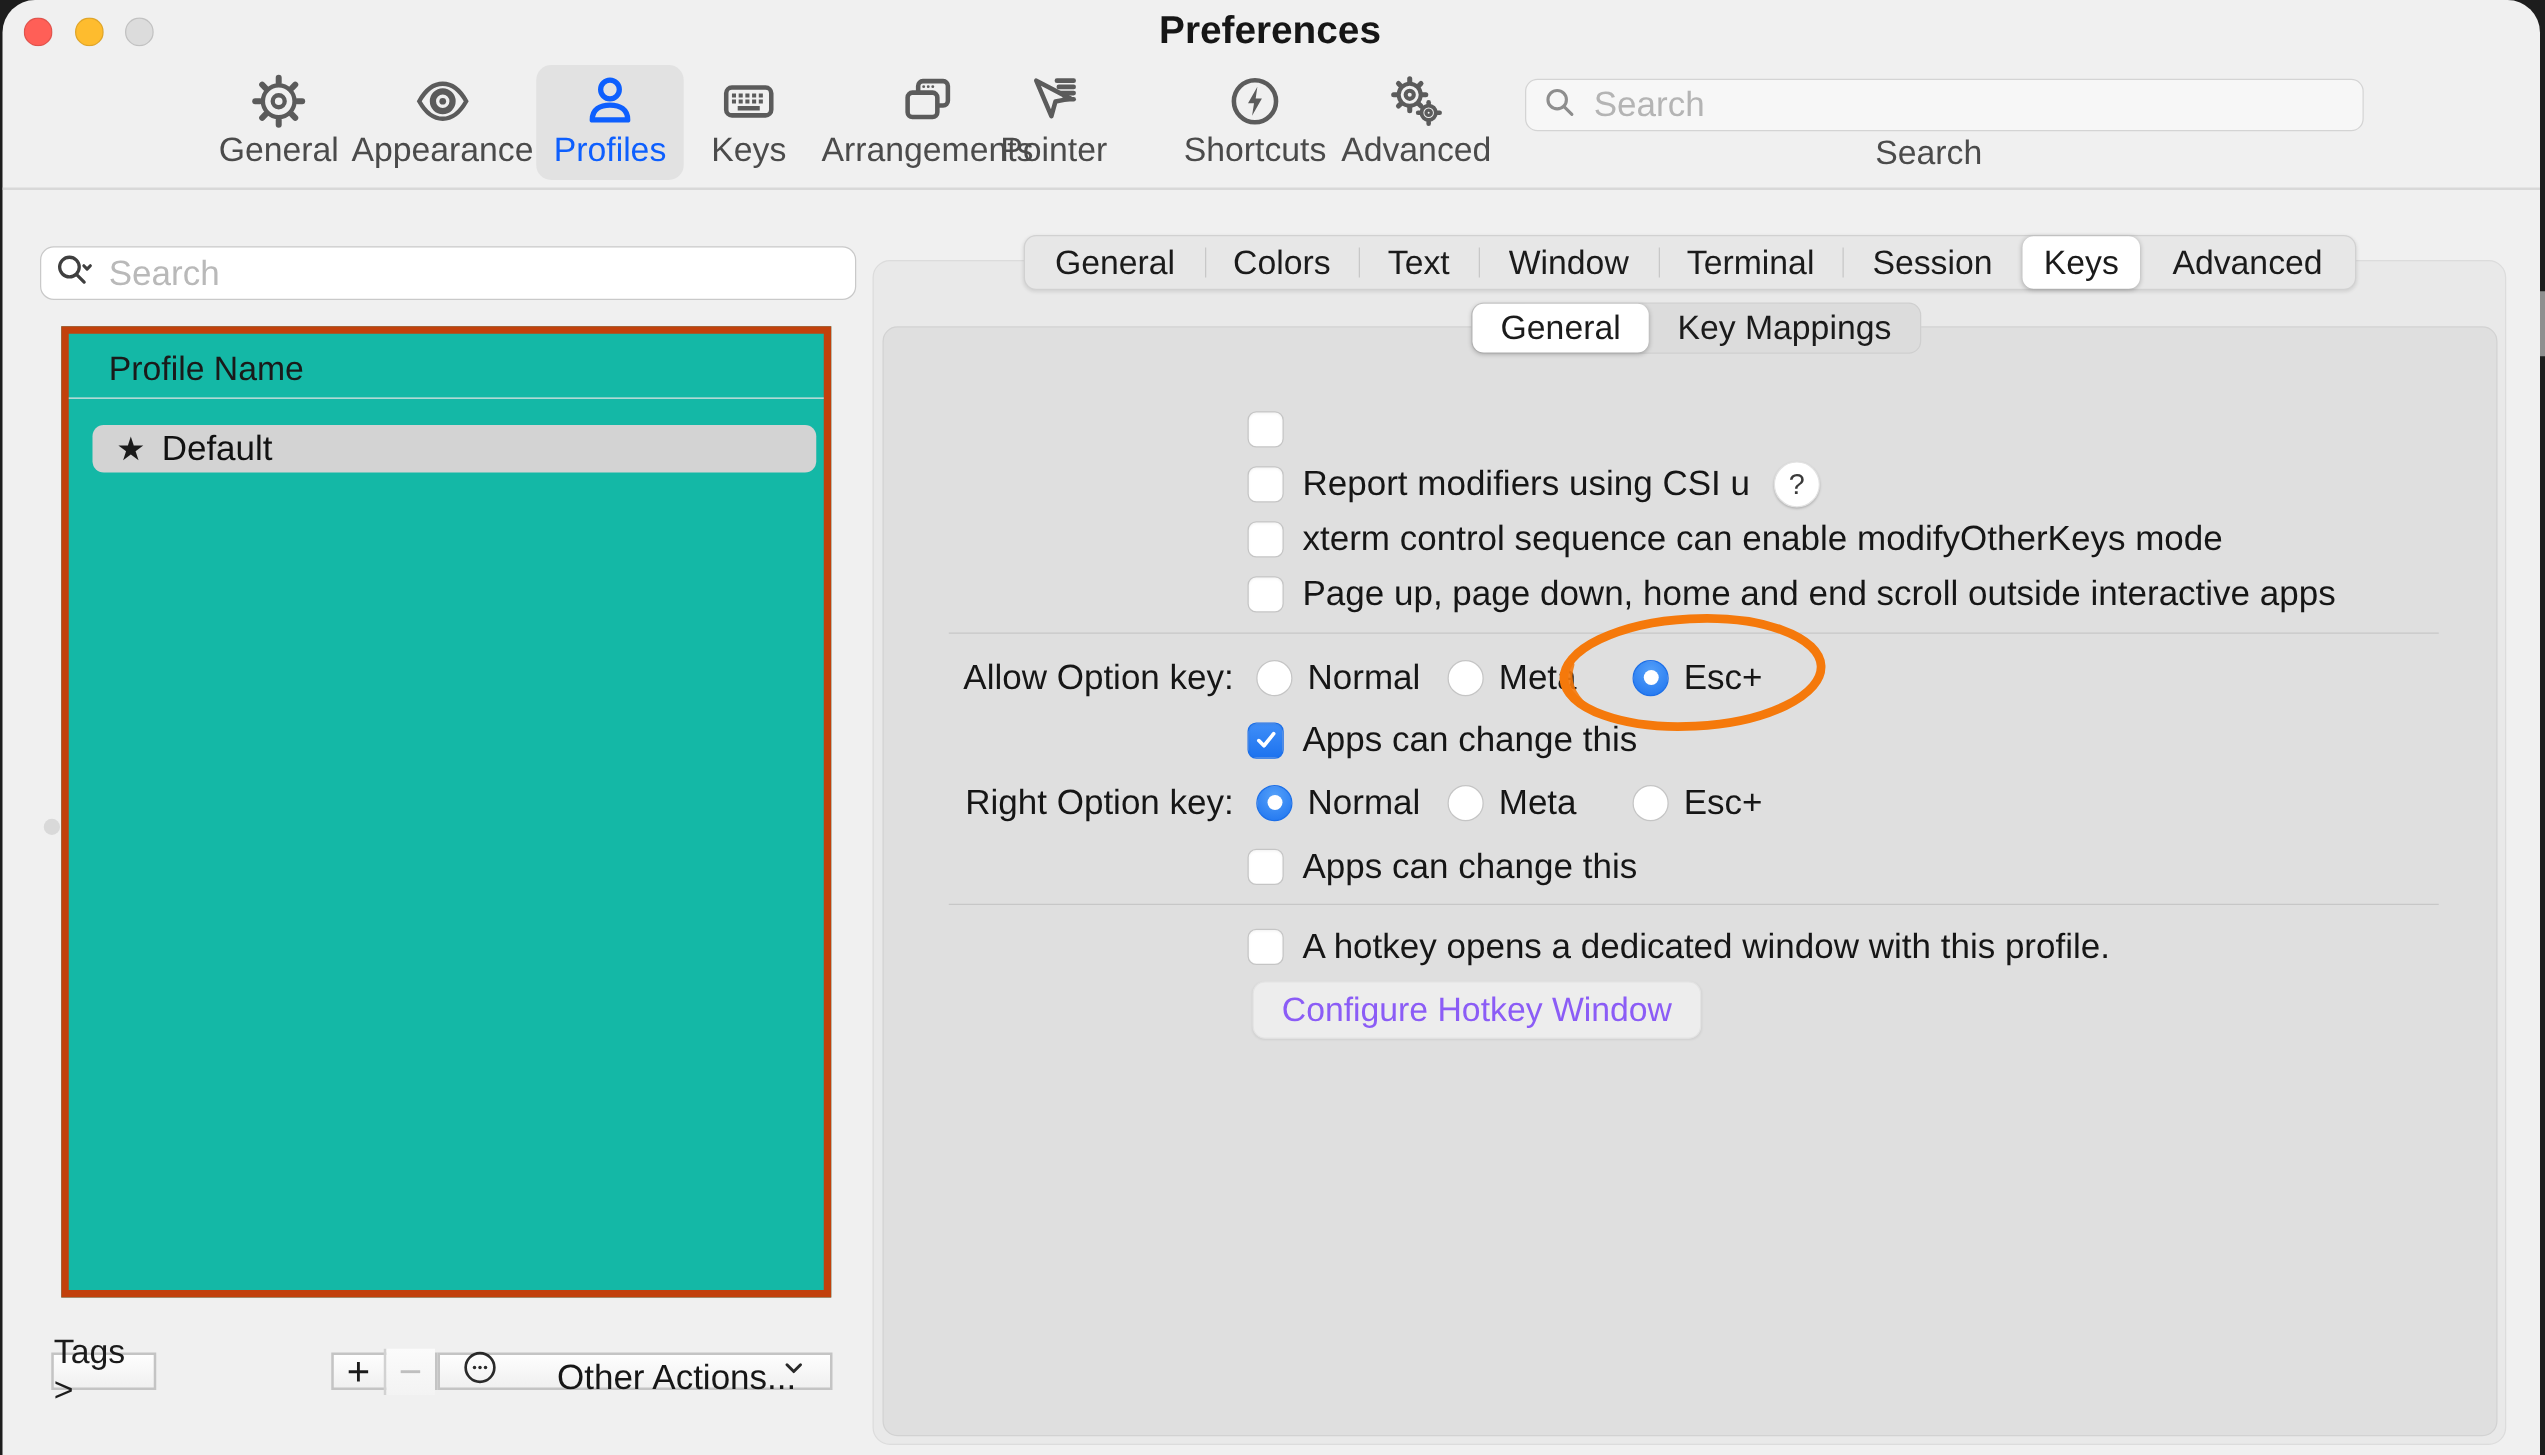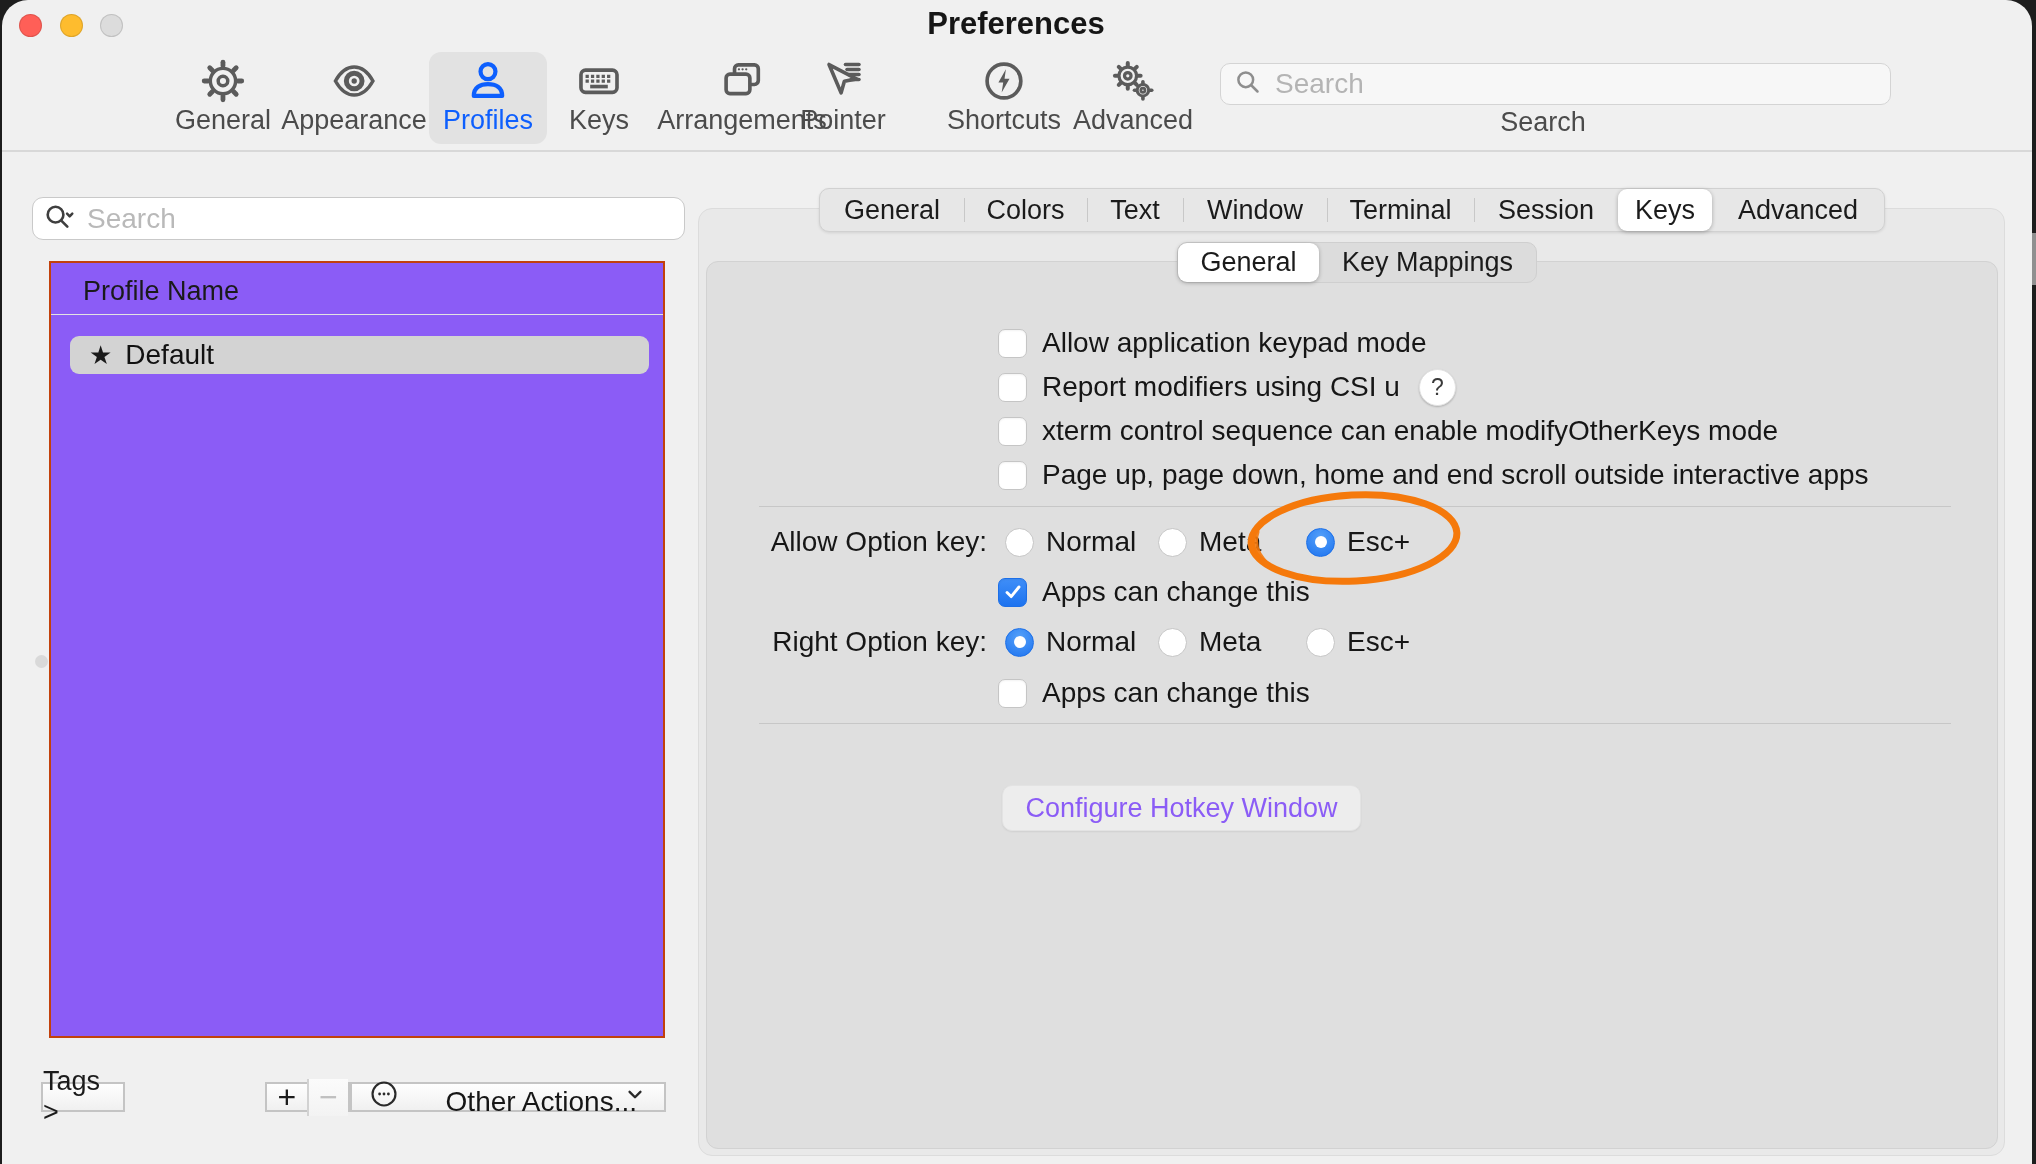--- a/index.html
+++ b/index.html
@@ -29,22 +29,22 @@
   .tsearch input::placeholder{color:#B4B4B4}
   .tsearch-label{position:absolute;left:1541px;top:107px;transform:translateX(-50%);
                  font-size:27px;color:#4B4B4B}
   .toolbar-divider{position:absolute;top:150px;left:0;width:100%;height:2px;background:#D8D8D8}
   
   .ssearch{position:absolute;left:30px;top:197px;width:631px;height:41px;background:#fff;
            border:1px solid #C9C9C9;border-radius:11px;display:flex;align-items:center;padding:0 10px;gap:8px}
   .ssearch input{border:none;outline:none;background:transparent;font-size:28px;width:100%;
                  font-family:inherit;color:#222}
   .ssearch input::placeholder{color:#B9B9B9}
-  .plist{position:absolute;left:47px;top:261px;width:616px;height:777px;background:#8b5cf6;
-         border:2px solid #c2410c;box-sizing:border-box}
+  .plist{position:absolute;left:47px;top:261px;width:616px;height:777px;background:#14b8a6;
+         border:6px solid #c2410c;box-sizing:border-box}
   .plist-header{position:absolute;left:32px;top:13px;font-size:27px;color:#1a1a1a}
   .plist-hdiv{position:absolute;left:0;right:0;top:51px;height:1px;background:#E3E3E3}
   .prow{position:absolute;left:19px;top:73px;width:560px;height:38px;background:#D3D3D3;
         border-radius:9px;display:flex;align-items:center;gap:13px;padding-left:19px}
   .prow .star{font-size:26px;color:#1a1a1a;line-height:1}
   .prow .pname{font-size:28px;color:#111}
   .side-dot{position:absolute;left:33px;top:655px;width:13px;height:13px;border-radius:50%;background:#D9D9D9}
   
   .fbtn{position:absolute;top:1082px;height:30px;box-sizing:border-box;
         background:linear-gradient(#FEFEFE,#F0F0F0);border:2px solid #C4C4C4;
@@ -297,21 +297,20 @@
     <div class="seg active" style="width:141px">General</div>
     <div class="seg" style="width:217px">Key Mappings</div>
   </div>
 
   <div class="crow" style="top:325px">
     <span class="cb">
       <svg viewBox="0 0 24 24" width="22" height="22" fill="none" stroke="#fff">
           <polyline points="5.5,12.5 10,17 18.5,6.5" stroke-width="3.2" stroke-linecap="round" stroke-linejoin="round"></polyline>
         </svg>
       </span>
-    <span class="clabel">Allow application keypad mode</span>
   </div>
   <div class="crow" style="top:413px">
     <span class="cb">
       <svg viewBox="0 0 24 24" width="22" height="22" fill="none" stroke="#fff">
           <polyline points="5.5,12.5 10,17 18.5,6.5" stroke-width="3.2" stroke-linecap="round" stroke-linejoin="round"></polyline>
         </svg>
       </span>
     <span class="clabel">xterm control sequence can enable modifyOtherKeys mode</span>
   </div>
   <div class="crow" style="top:369px">
@@ -377,20 +376,28 @@
     <span class="cb">
       <svg viewBox="0 0 24 24" width="22" height="22" fill="none" stroke="#fff">
           <polyline points="5.5,12.5 10,17 18.5,6.5" stroke-width="3.2" stroke-linecap="round" stroke-linejoin="round"></polyline>
         </svg>
       </span>
     <span class="clabel">Apps can change this</span>
   </div>
 
   <div class="hdiv" style="top:723px"></div>
 
+  <div class="crow" style="top:739px">
+    <span class="cb">
+      <svg viewBox="0 0 24 24" width="22" height="22" fill="none" stroke="#fff">
+          <polyline points="5.5,12.5 10,17 18.5,6.5" stroke-width="3.2" stroke-linecap="round" stroke-linejoin="round"></polyline>
+        </svg>
+      </span>
+    <span class="clabel">A hotkey opens a dedicated window with this profile.</span>
+  </div>
   <div class="cfgbtn">Configure Hotkey Window</div>
 
   <svg class="annotation" viewBox="0 0 232 106">
     <ellipse cx="115" cy="52" rx="103" ry="43" fill="none" stroke="#F5790B" stroke-width="7" stroke-linecap="round" transform="rotate(-3 115 52)"></ellipse>
     <path d="M30 80 Q 12 64 18 46" fill="none" stroke="#F5790B" stroke-width="5" stroke-linecap="round" opacity="0.9"></path>
   </svg>
 
 </div>
 
 <div class="edge-artifact"></div>

